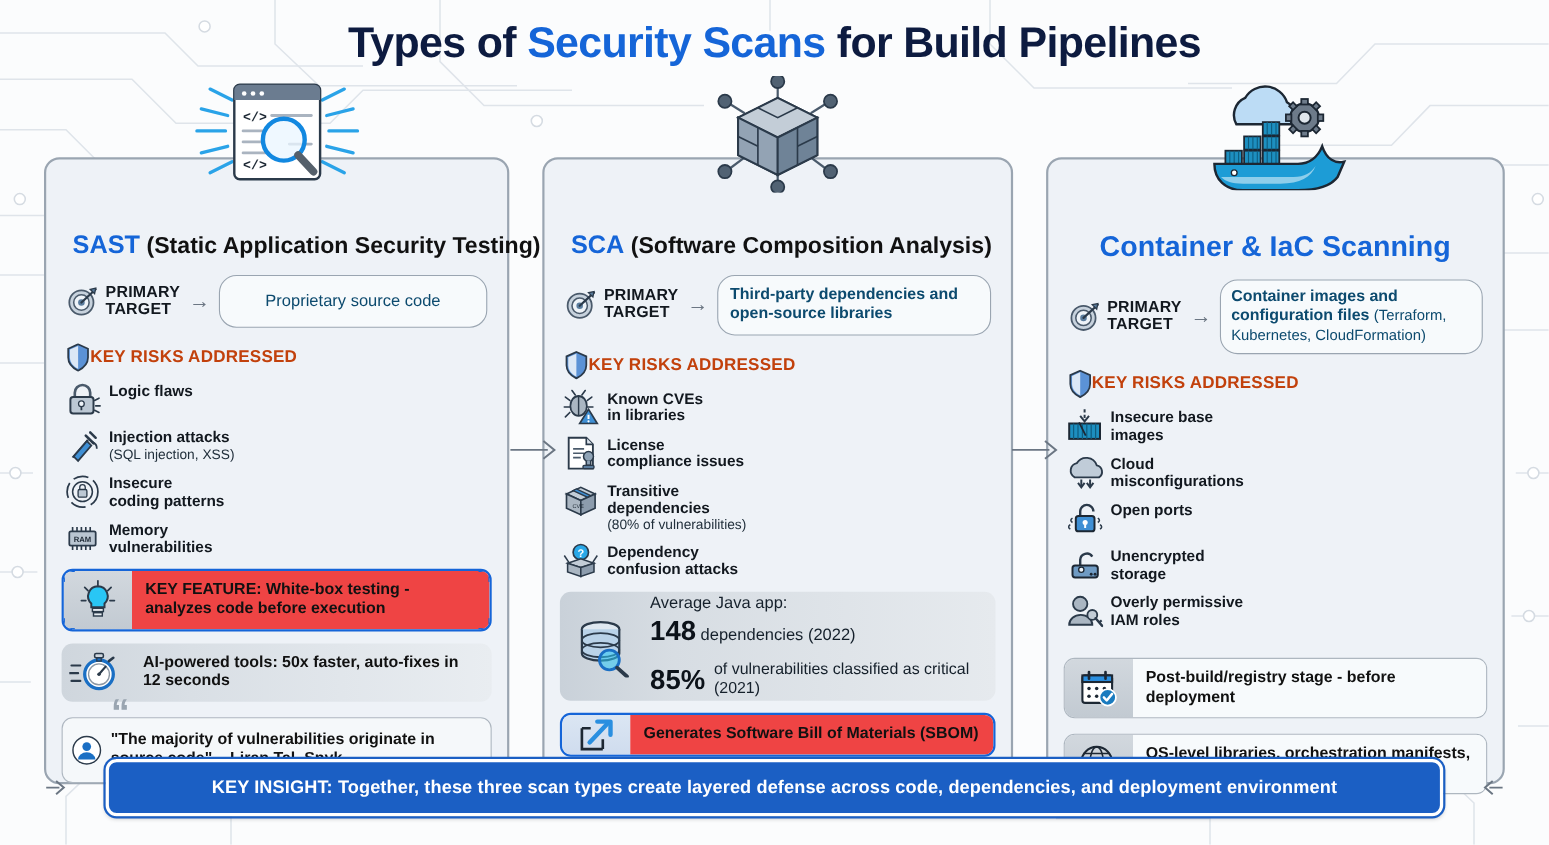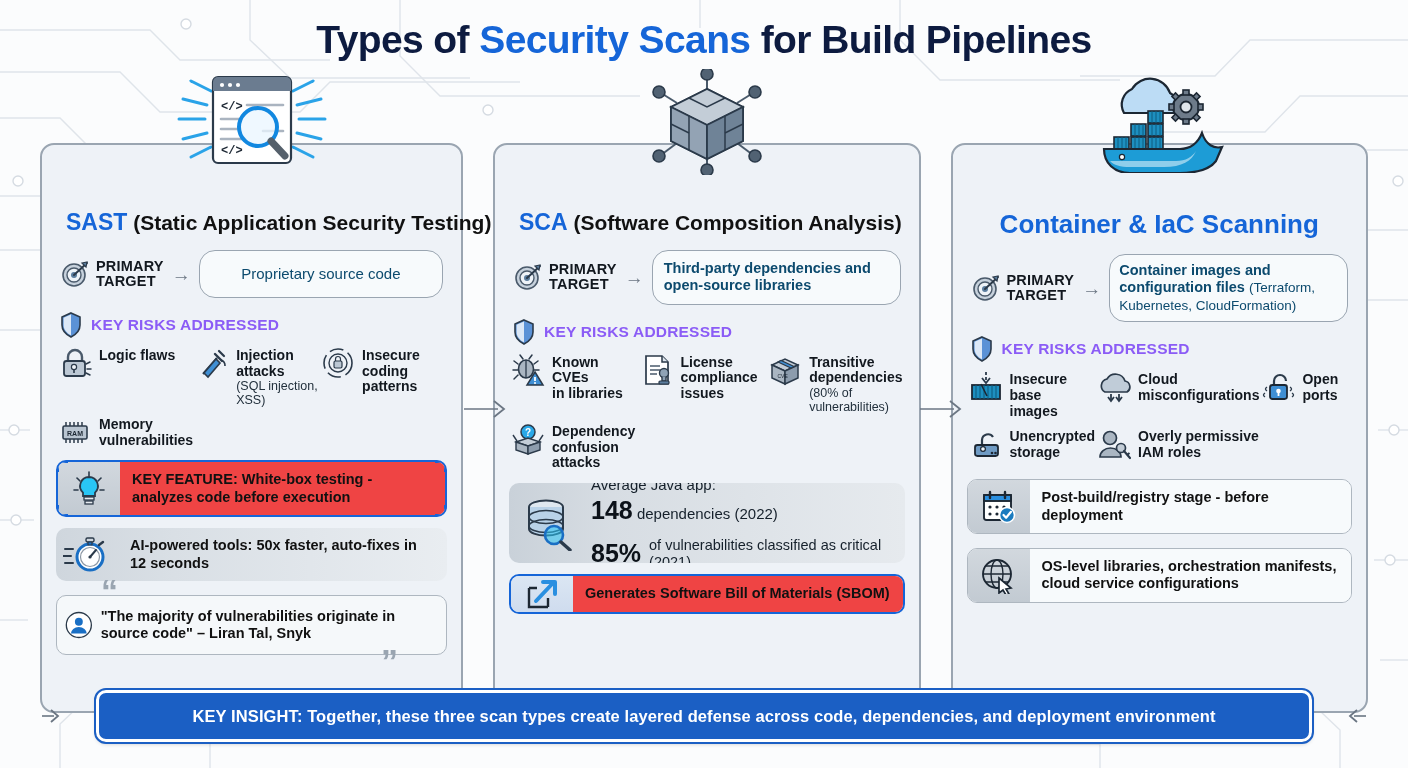--- a/index.html
+++ b/index.html
@@ -59,25 +59,25 @@
     background: #f7fafc; padding: 9px 11px;
     font-size: 15px; color: #0c4a6e; line-height: 1.2;
   }
   .panel.p1 .target-box { text-align: center; padding: 14px 10px; }
   .panel.p2 .target-box { font-weight: bold; font-size: 14.5px; }
   .panel.p3 .target-box { font-weight: bold; font-size: 14.5px; padding: 7px 9px; }
   .target-box .sub { font-weight: normal; font-size: 13.5px; }
 
   
   .risks-head {
-    display: flex; align-items: center; gap: 9px;
+    display: flex; align-items: center; 
     margin: 14px 0 8px 4px;
-    font-size: 15.5px; font-weight: bold; color: #8b5cf6; letter-spacing: .2px;
-  }
-  .risk-grid { display: grid; grid-template-columns: 1fr 1fr 1fr; gap: 8px 2px; padding: 0 2px; }
+    font-size: 15.5px; font-weight: bold; color: #c2410c; letter-spacing: .2px;
+  }
+  .risk-grid { display: grid; grid-template-columns: 1fr; gap: 8px 2px; padding: 0 2px; }
   .risk { display: flex; align-items: flex-start; gap: 7px; }
   .risk-tx { font-size: 14px; color: #12181f; line-height: 1.12; font-weight: 600; padding-top: 2px; }
   .risk-tx .note { font-weight: normal; font-size: 12.5px; color: #22303c; display: block; }
   .risk-ic { flex: 0 0 auto; width: 34px; height: 34px; }
 
   
   .fbox {
     display: flex; align-items: stretch; margin-top: 11px;
     border-radius: 10px; overflow: hidden; position: relative;
   }
@@ -99,21 +99,21 @@
   .corner { position: absolute; width: 12px; height: 12px; border-color: #1565d8; border-style: solid; border-width: 0; }
   .c-tl { top: -2px; left: -2px; border-top-width: 3px; border-left-width: 3px; }
   .c-tr { top: -2px; right: -2px; border-top-width: 3px; border-right-width: 3px; }
   .c-bl { bottom: -2px; left: -2px; border-bottom-width: 3px; border-left-width: 3px; }
   .c-br { bottom: -2px; right: -2px; border-bottom-width: 3px; border-right-width: 3px; }
 
   
   .statbox {
     display: flex; margin-top: 12px; border-radius: 10px; overflow: hidden;
     background: linear-gradient(90deg,#c9d1d9 0%, #d7dde3 26%, #e6eaee 100%);
-    height: 80px;
+    height: 99px;
   }
   .statbox .ic-pane { flex: 0 0 78px; display: flex; align-items: center; justify-content: center; }
   .statbox .tx-pane { flex: 1; padding: 10px 14px 10px 4px; display: flex; flex-direction: column; justify-content: center; }
   .stat-l1 { font-size: 15px; color: #15202b; line-height: 1.25; }
   .stat-big { font-size: 25px; font-weight: bold; color: #0c1219; }
   .stat-div { height: 1px; background: #aab3bb; margin: 5px 0 6px 0; }
   .stat-row2 { display: flex; align-items: center; gap: 8px; }
   .stat-row2 .t { font-size: 14.5px; color: #15202b; line-height: 1.15; }
 
   

